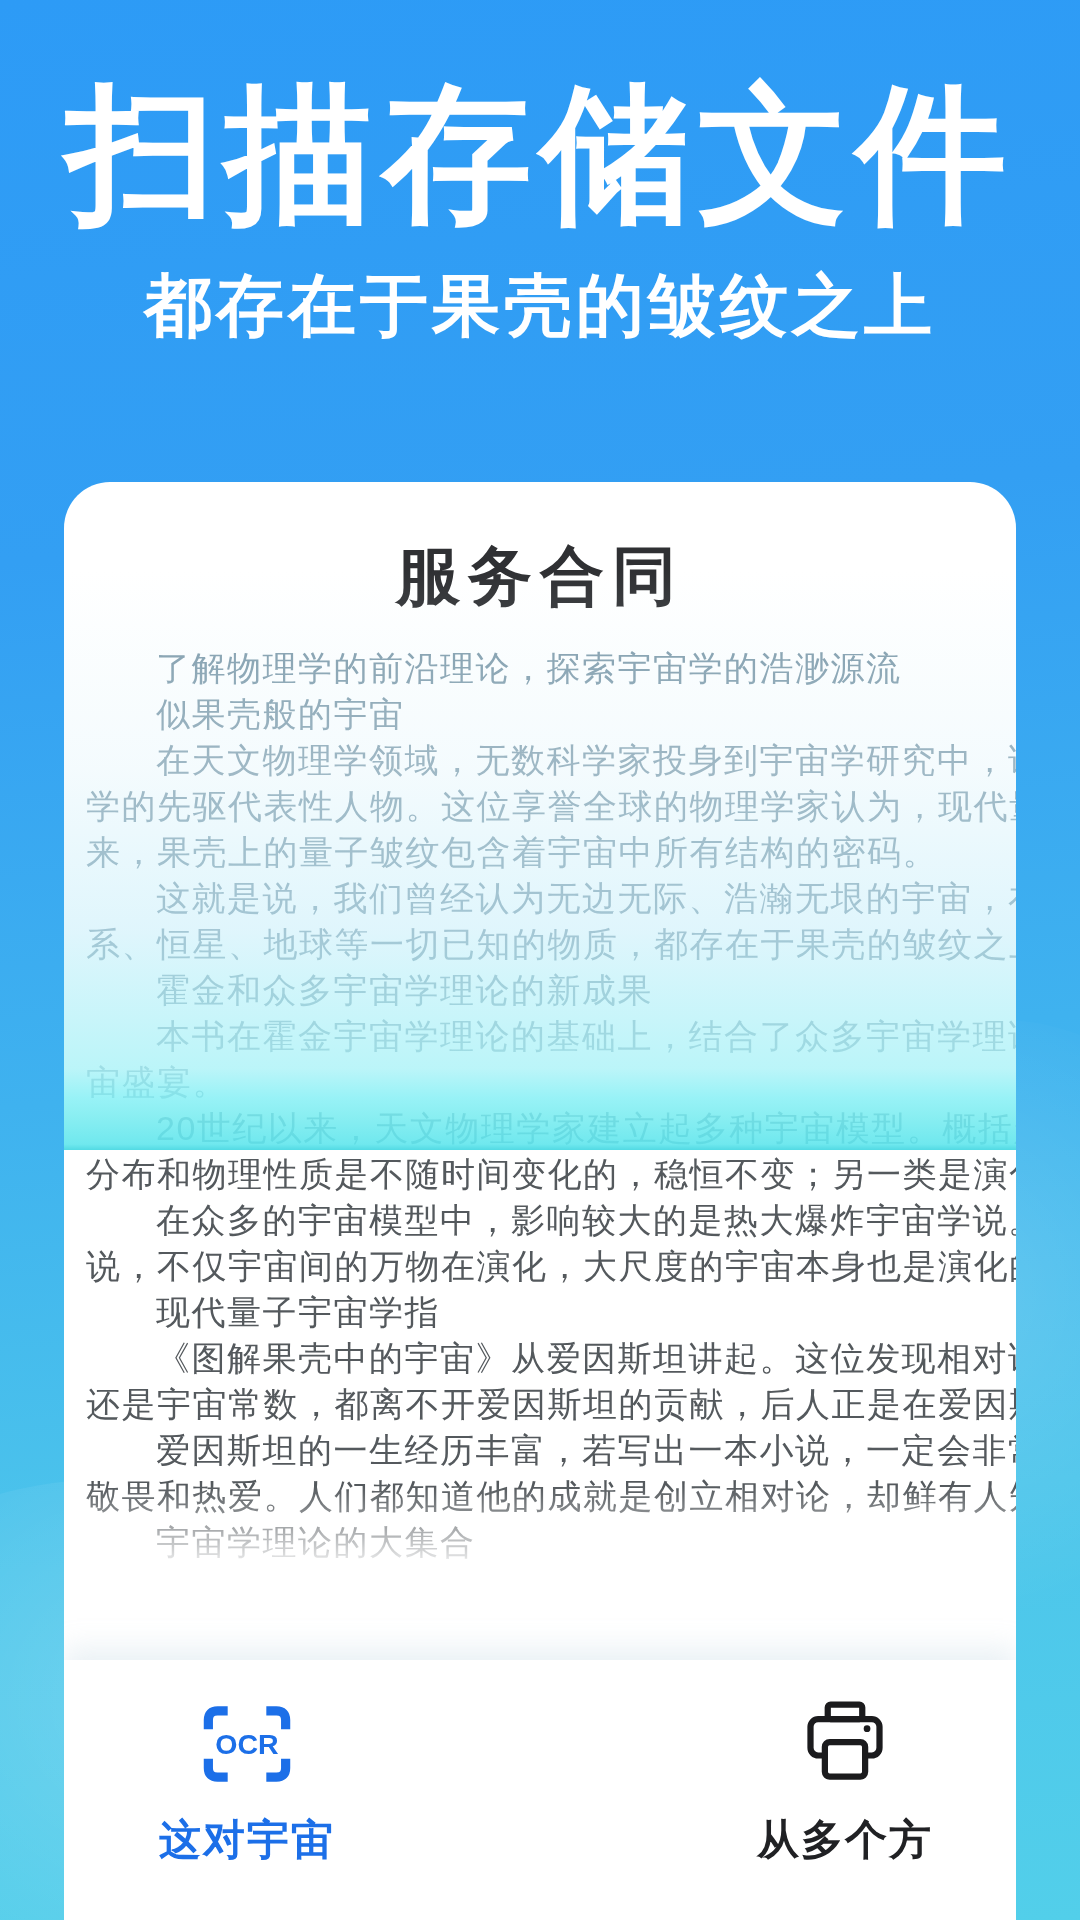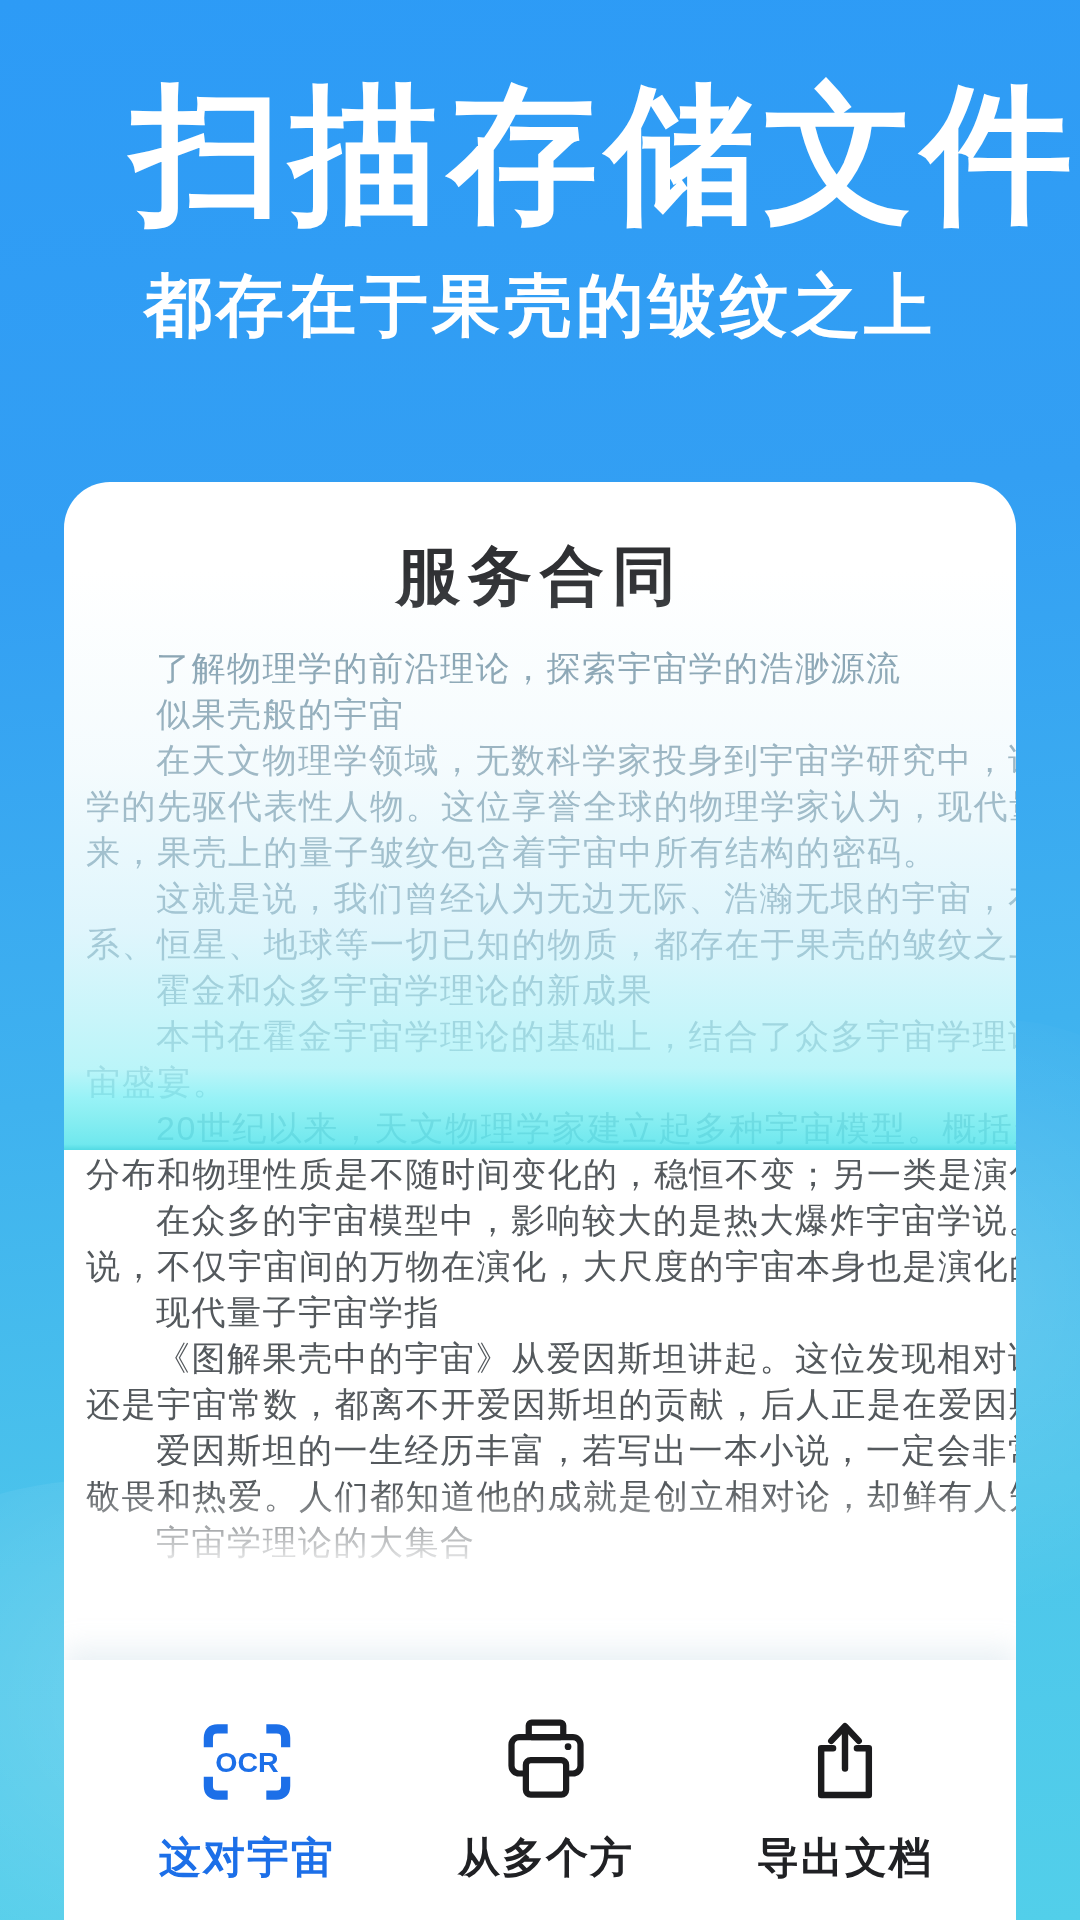--- a/index.html
+++ b/index.html
@@ -16,21 +16,21 @@
   .bg .blob-right{
     position:absolute;right:-180px;top:1020px;width:520px;height:620px;border-radius:50%;
     background:radial-gradient(circle at 40% 45%,rgba(255,255,255,0.16),rgba(255,255,255,0) 70%);
   }
   .bg .blob-left{
     position:absolute;left:-220px;bottom:-120px;width:640px;height:560px;border-radius:50%;
     background:radial-gradient(circle at 55% 40%,rgba(255,255,255,0.18),rgba(255,255,255,0) 72%);
   }
   
   .hero-title{
-    position:absolute;top:72px;left:0;width:100%;text-align:right;
+    position:absolute;top:72px;left:0;width:100%;text-align:center;
     font-size:150px;font-weight:800;color:#ffffff;letter-spacing:8px;line-height:1.1;
   }
   .hero-subtitle{
     position:absolute;top:268px;left:0;width:100%;text-align:center;
     font-size:68px;font-weight:700;color:#ffffff;letter-spacing:4px;line-height:1.1;
   }
   
   .card{
     position:absolute;left:64px;top:482px;width:952px;height:1438px;
     background:#ffffff;border-radius:46px 46px 0 0;overflow:hidden;
@@ -61,21 +61,21 @@
   }
   .text-fade{
     position:absolute;top:1004px;left:0;right:0;height:130px;pointer-events:none;
     background:linear-gradient(180deg,rgba(255,255,255,0) 0%,rgba(255,255,255,0.92) 62%,#ffffff 100%);
   }
   
   .bottom-bar{
     position:absolute;left:0;right:0;bottom:0;height:260px;background:#ffffff;
     box-shadow:0 -12px 26px rgba(170,198,214,0.25);
     display:flex;justify-content:space-between;align-items:flex-start;
-    padding:56px 58px 0 70px;box-sizing:border-box;
+    padding:38px 58px 0 70px;box-sizing:border-box;
   }
   .action{width:226px;display:flex;flex-direction:column;align-items:center;}
   .action-icon{height:92px;display:flex;align-items:center;justify-content:center;}
   .action-label{margin-top:22px;font-size:42px;font-weight:600;color:#202124;letter-spacing:2px;}
   .action.active .action-label{color:#1C6FE8;}
 </style>
 </head>
 <body>
 
 <div class="bg">
@@ -133,25 +133,15 @@
         <svg width="92" height="92" viewBox="0 0 96 96" fill="none" stroke="#1b1b1d" stroke-width="6.5" stroke-linejoin="round">
           <rect x="30" y="7" width="36" height="15" rx="3"></rect>
           <rect x="12" y="22" width="72" height="38" rx="8"></rect>
           <circle cx="71" cy="32" r="3.5" fill="#1b1b1d" stroke="none"></circle>
           <rect x="27" y="46" width="42" height="36" rx="5" fill="#ffffff"></rect>
         </svg>
       </div>
       <div class="action-label">从多个方</div>
     </div>
 
-    <div class="action">
-      <div class="action-icon">
-        <svg width="88" height="92" viewBox="0 0 96 96" fill="none" stroke="#1b1b1d" stroke-width="7" stroke-linejoin="round" stroke-linecap="round">
-          <path d="M33 25 L48 9 L63 25"></path>
-          <path d="M48 11 V55"></path>
-          <path d="M35 33 H22 V84 H74 V33 H61"></path>
-        </svg>
-      </div>
-      <div class="action-label">导出文档</div>
-    </div>
 
   </div>
 </div>
 
 </body></html>

